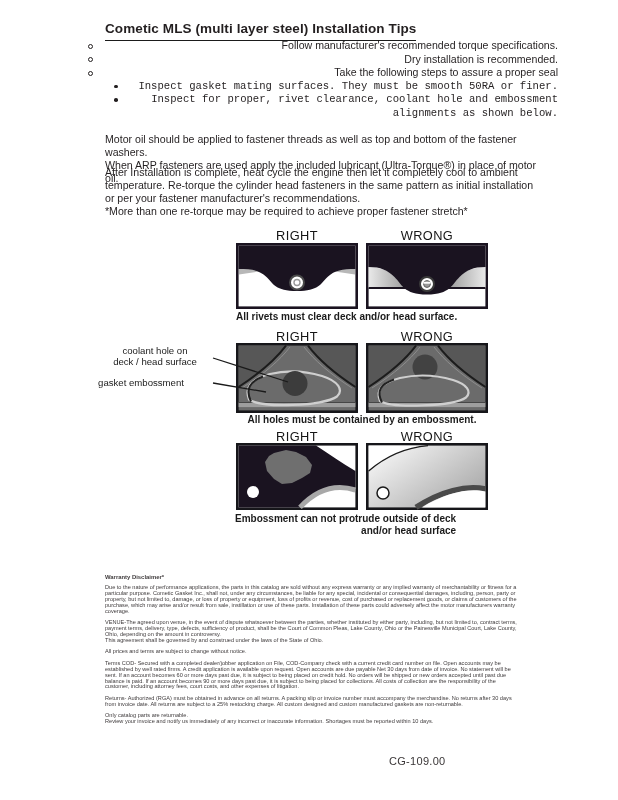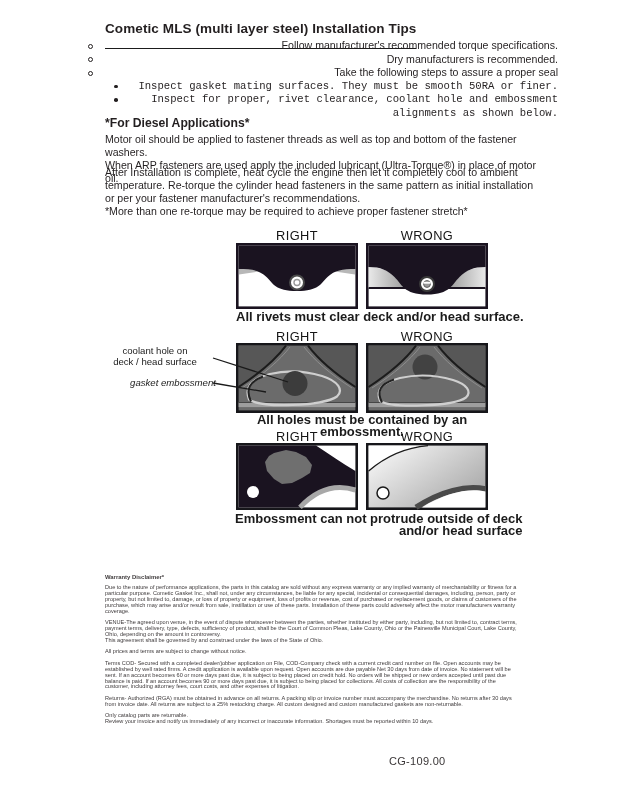--- a/index.html
+++ b/index.html
@@ -11,21 +11,21 @@
     color:#231f20;
     overflow:hidden;
   }
   .abs{position:absolute;}
 
   
   .doc-title{
     left:105px;top:21px;
     font-size:13.5px;font-weight:bold;
     border-bottom:1.6px solid #1b1b1b;
-    padding-bottom:12px;
+    padding-bottom:4px;
     letter-spacing:.1px;
     white-space:nowrap;
   }
   .bullet-list{left:88px;top:39px;width:470px;}
   .b-row{position:relative;font-size:10.6px;line-height:13.5px;padding-left:9px;text-align:right;}
   .b-row .ring{
     position:absolute;left:0;top:4.5px;width:3px;height:3px;
     border:1px solid #231f20;border-radius:50%;
   }
   .b-sub{padding-left:34px;font-family:Liberation Mono, monospace;}
@@ -38,21 +38,21 @@
     left:105px;width:440px;
     font-size:10.6px;line-height:13px;
     white-space:pre-line;
   }
   .p1{top:133px;}
   .p2{top:166px;}
   .p3{top:205px;}
 
   
   .dg-label{width:122px;text-align:center;font-size:12.8px;letter-spacing:.4px;color:#161616;}
-  .dg-caption{font-size:13px;font-weight:bold;white-space:pre-line;line-height:12px;color:#1b1b1b;}
+  .dg-caption{font-size:10px;font-weight:bold;white-space:pre-line;line-height:12px;color:#1b1b1b;}
   .anno{
     width:114px;text-align:center;
     font-size:9.6px;line-height:11px;
     white-space:pre-line;color:#1b1b1b;
   }
   svg{display:block;}
 
   
   .fineprint{left:105px;top:574px;width:412px;color:#3f3b3c;}
   .fp-h{font-size:5.9px;font-weight:bold;margin:0 0 5px 0;}
@@ -67,37 +67,36 @@
 
   <div class="abs doc-title">Cometic MLS (multi layer steel) Installation Tips</div>
 
   <div class="abs bullet-list">
     <div class="b-row">
       <span class="ring"></span>
       <span>Follow manufacturer's recommended torque specifications.</span>
     </div>
     <div class="b-row">
       <span class="ring"></span>
-      <span>Dry manufacturers is recommended.</span>
+      <span>Dry installation is recommended.</span>
     </div>
     <div class="b-row">
       <span class="ring"></span>
       <span>Take the following steps to assure a proper seal</span>
     </div>
     <div class="b-row b-sub">
       <span class="dot"></span>
       <span>Inspect gasket mating surfaces.  They must be smooth 50RA or finer.</span>
     </div>
     <div class="b-row b-sub">
       <span class="dot"></span>
       <span>Inspect for proper, rivet clearance, coolant hole and embossment alignments as shown below.</span>
     </div>
   </div>
 
-  <div class="abs diesel-h">*For Diesel Applications*</div>
   <div class="abs body-p p2">After Installation is complete, heat cycle the engine then let it completely cool to ambient
 temperature. Re-torque the cylinder head fasteners in the same pattern as initial installation
 or per your fastener manufacturer's recommendations.</div>
   <div class="abs body-p p1">Motor oil should be applied to fastener threads as well as top and bottom of the fastener washers.
 When ARP fasteners are used apply the included lubricant (Ultra-Torque®) in place of motor oil.</div>
   <div class="abs body-p p3">*More than one re-torque may be required to achieve proper fastener stretch*</div>
 
   <div class="abs dg-label" style="left:236px;top:228px;">RIGHT</div>
   <div class="abs dg-label" style="left:366px;top:228px;">WRONG</div>
 
@@ -128,21 +127,21 @@
     <path d="M2.6,2.6 H119.4 V24 C107,24 101,27 93.5,34 C86,41.2 84.5,51.5 61,51.5 C37.5,51.5 36,41.2 28.5,34 C21,27 15,24 2.6,24 Z" fill="#1a1320"></path>
     <circle cx="61" cy="41" r="7" fill="#ffffff" stroke="#3a3a3a" stroke-width="2"></circle>
     <circle cx="61" cy="41" r="3.4" fill="#9a9a9a" stroke="#5f5f5f" stroke-width="1"></circle>
     <rect x="57.4" y="38.8" width="7.2" height="1.9" fill="#ffffff"></rect>
   </svg>
 
   <div class="abs dg-caption" style="left:236px;top:311px;">All rivets must clear deck and/or head surface.</div>
 
   <div class="abs anno" style="left:98px;top:345px;">coolant hole on
 deck / head surface</div>
-  <div class="abs anno" style="left:116px;top:377px;font-style:italic;">gasket embossment</div>
+  <div class="abs anno" style="left:84px;top:377px;">gasket embossment</div>
 
   <div class="abs dg-label" style="left:236px;top:329px;">RIGHT</div>
   <div class="abs dg-label" style="left:366px;top:329px;">WRONG</div>
 
   <svg class="abs" style="left:236px;top:343px;" width="122" height="70" viewBox="0 0 122 70">
     <rect x="1.3" y="1.3" width="119.4" height="67.4" fill="#6b6b6b" stroke="#16161a" stroke-width="2.6"></rect>
     <path d="M2.6,2.6 L50,2.6 C40,16 24,30 2.6,44 Z" fill="#575757"></path>
     <path d="M119.4,2.6 L72,2.6 C82,16 98,30 119.4,44 Z" fill="#575757"></path>
     <path d="M50,2.6 C40,16 24,30 2.6,44" stroke="#1c1c1c" stroke-width="2" fill="none"></path>
     <path d="M72,2.6 C82,16 98,30 119.4,44" stroke="#1c1c1c" stroke-width="2" fill="none"></path>

